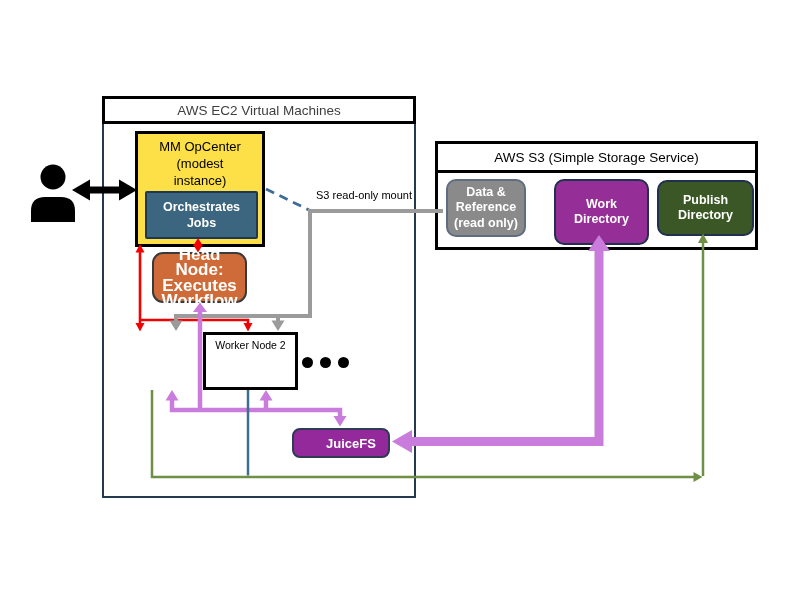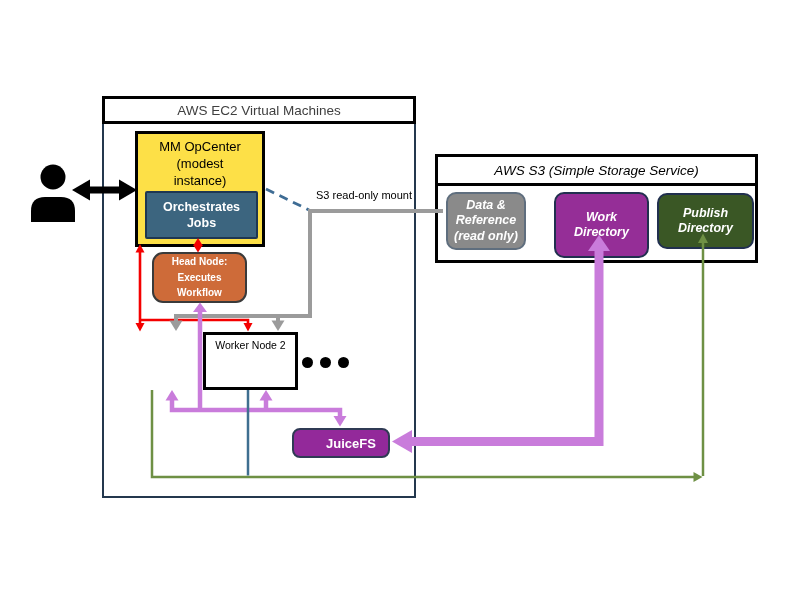--- a/index.html
+++ b/index.html
@@ -13,28 +13,28 @@
   .stage{position:relative;width:792px;height:612px;background:#fff;overflow:hidden;}
   .abs{position:absolute;box-sizing:border-box;}
   .box{background:#fde047;border:3px solid #000;}
   .center{display:flex;align-items:center;justify-content:center;text-align:center;}
   .pre{white-space:pre-line;}
   .ec2-outer{left:102px;top:96px;width:314px;height:402px;border:2.5px solid var(--navy);background:transparent;}
   .ec2-title{left:102px;top:96px;width:314px;height:28px;border:3px solid #000;background:#fff;font-size:13.5px;color:#404040;z-index:3;}
   .opcenter{left:135px;top:131px;width:130px;height:116px;z-index:3;}
   .opcenter-text{left:0;top:4px;width:100%;font-size:13px;line-height:17px;color:#000;text-align:center;}
   .oj-badge{left:7px;top:57px;width:113px;height:48px;border-radius:2px;background:var(--steel-blue);border:2px solid #1e3752;color:#fff;font-size:12.5px;font-weight:bold;line-height:16.5px;}
-  .headnode{left:152px;top:252px;width:95px;height:51px;border-radius:11px;background:var(--orange);border:2.5px solid #3a3a3a;color:#fff;font-size:10px;font-weight:bold;line-height:15.5px;z-index:3;}
+  .headnode{left:152px;top:252px;width:95px;height:51px;border-radius:11px;background:var(--orange);border:2.5px solid #3a3a3a;color:#fff;font-size:17px;font-weight:bold;line-height:15.5px;z-index:3;}
   .worker{border:3px solid #000;background:#fff;z-index:3;}
   .worker1{left:107px;top:332px;width:89px;height:58px;}
   .worker2{left:203px;top:332px;width:95px;height:58px;}
   .worker-label{width:100%;padding-top:4px;font-size:10.5px;color:#000;text-align:center;}
   .dot{width:11px;height:11px;border-radius:50%;background:#000;z-index:3;}
   .juicefs{left:292px;top:428px;width:98px;height:30px;border-radius:8px;background:var(--juicefs);border:2px solid #2f3a54;color:#fff;font-size:13px;font-weight:bold;z-index:3;padding-left:20px;}
-  .s3-outer{left:435px;top:154px;width:323px;height:109px;border:3px solid #000;background:#fff;z-index:2;font-style:italic;}
+  .s3-outer{left:435px;top:141px;width:323px;height:109px;border:3px solid #000;background:#fff;z-index:2;}
   .s3-title{left:0;top:0;width:100%;height:29px;border-bottom:3px solid #000;font-size:13.5px;color:#000;}
   .s3-chip{border-radius:10px;color:#fff;font-size:12.5px;font-weight:bold;line-height:15.5px;}
   .chip-data{left:8px;top:35px;width:80px;height:58px;background:var(--gray-box);border:2px solid #5f6e7e;}
   .chip-work{left:116px;top:35px;width:95px;height:66px;background:var(--purple-box);border:2px solid #21304f;}
   .chip-publish{left:219px;top:36px;width:97px;height:56px;background:var(--dark-green);border:2px solid #21304f;}
   .mount-label{left:316px;top:189px;font-size:11px;color:#000;z-index:4;background:transparent;}
   svg.overlay{position:absolute;left:0;top:0;z-index:4;pointer-events:none;}
   .stroke-red{stroke:var(--red);stroke-width:2.6;fill:none;}
   .fill-red{fill:var(--red);}
   .stroke-gray{stroke:var(--gray-line);stroke-width:4;fill:none;}

